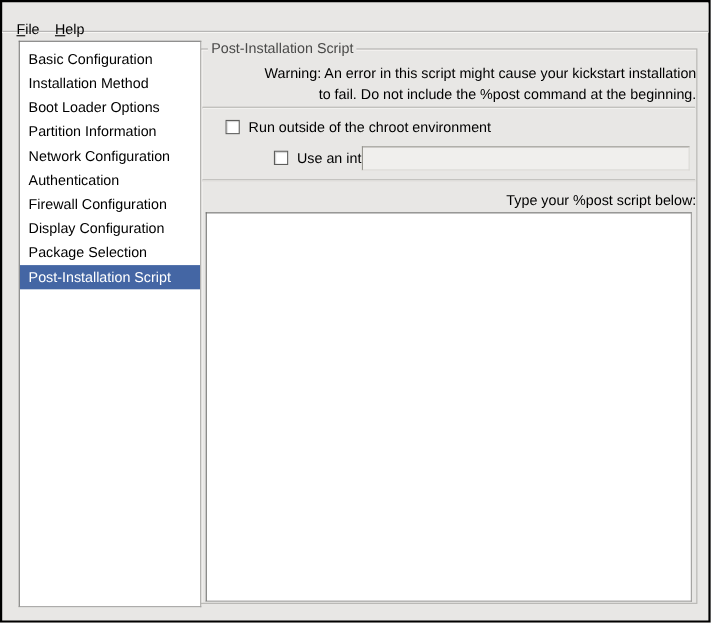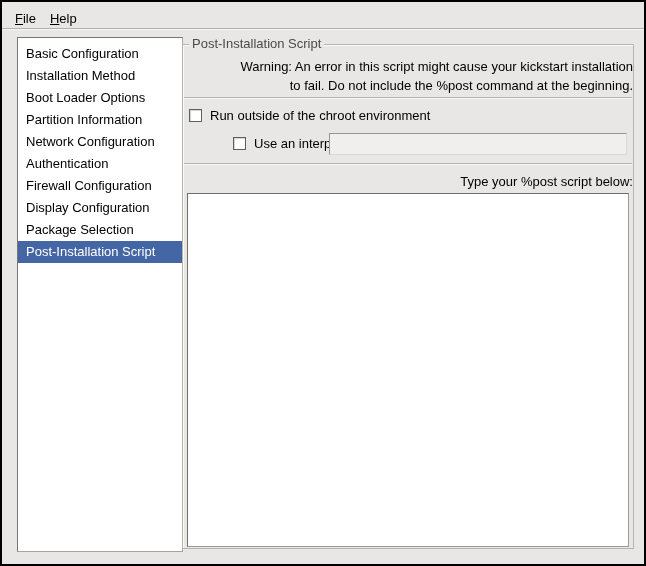--- a/index.html
+++ b/index.html
@@ -14,21 +14,21 @@
     box-shadow:inset 0 0 0 2px #000;
     overflow:hidden;
   }
   
   .menubar{
     position:absolute;left:2px;top:2px;right:2px;height:26px;
     border-bottom:1px solid #b1b0ae;
     box-shadow:0 1px 0 #f7f6f4;
     padding-left:6px;
   }
-  .menu-item{display:inline-block;padding:4px 7px;line-height:26px;cursor:default;}
+  .menu-item{display:inline-block;padding:4px 7px;line-height:26px;cursor:default;margin-top:8px;}
   .accel{text-decoration:underline;}
   
   .sidebar{
     position:absolute;left:8px;top:37px;width:166px;height:515px;
     background:#fff;
     border:1px solid #767674;
     border-right-color:#a5a4a2;border-bottom-color:#a5a4a2;
     box-sizing:border-box;
     padding-top:5px;overflow:hidden;margin-left:9px;
   }
@@ -42,21 +42,21 @@
     box-sizing:border-box;
   }
   .frame-title{
     position:absolute;top:-9px;left:6px;
     background:#e8e7e5;padding:0 3px;color:#4a4a49;white-space:nowrap;
   }
   .warning{position:absolute;top:12px;left:0;right:0;text-align:right;line-height:19px;}
   .sep{position:absolute;left:1px;right:1px;height:1px;background:#b5b4b1;border-bottom:1px solid #f9f8f6;}
   .sep1{top:52px;}
   .sep2{top:118px;}
-  .check-row{position:absolute;left:6px;display:flex;align-items:center;height:15px;}
+  .check-row{position:absolute;left:22px;display:flex;align-items:center;height:15px;}
   .row1{top:63px;}
   .row2{top:91px;padding-left:44px;}
   .checkbox{
     width:13px;height:13px;background:#fff;
     border:1px solid #5e5e5c;box-sizing:border-box;
     box-shadow:inset 1px 1px 1px rgba(0,0,0,.18);
     flex:0 0 auto;
   }
   .check-label{margin-left:8px;white-space:nowrap;}
   .entry{

